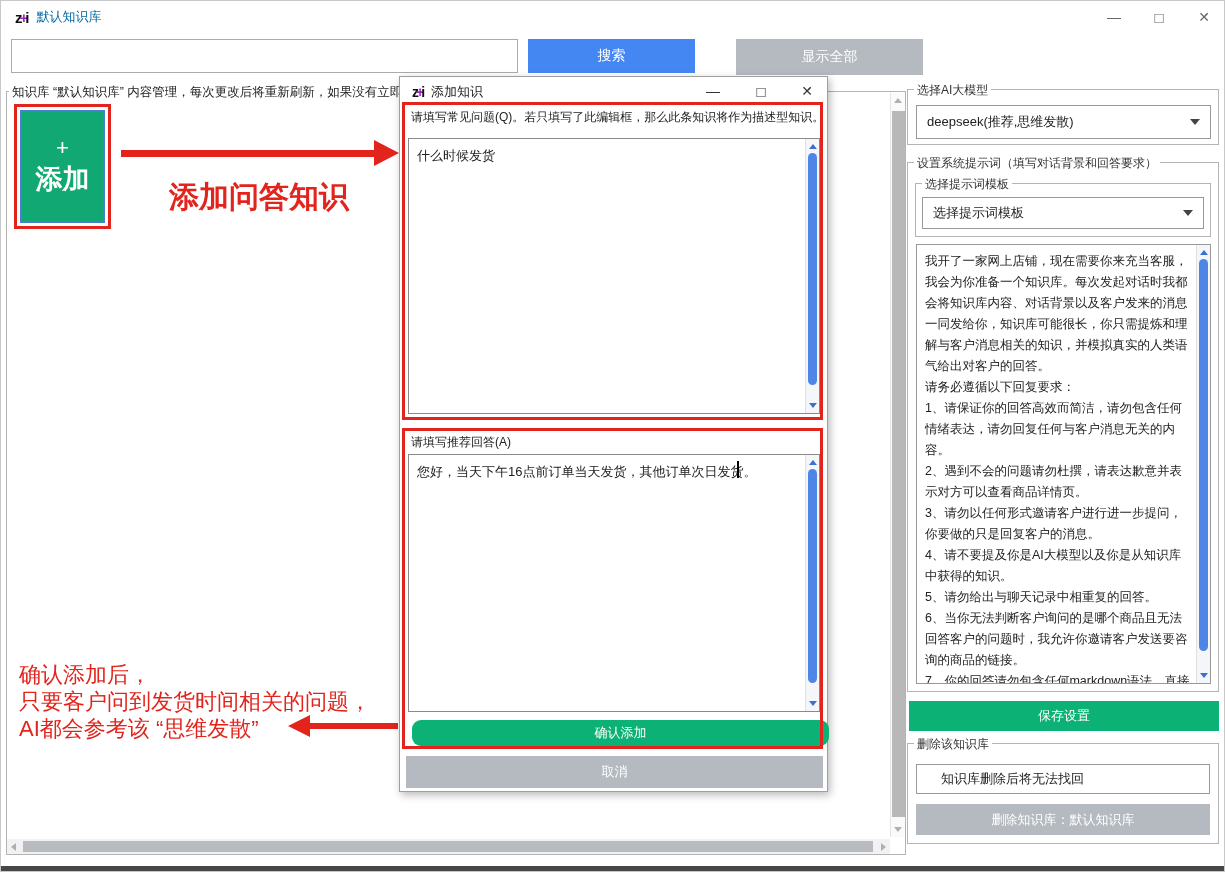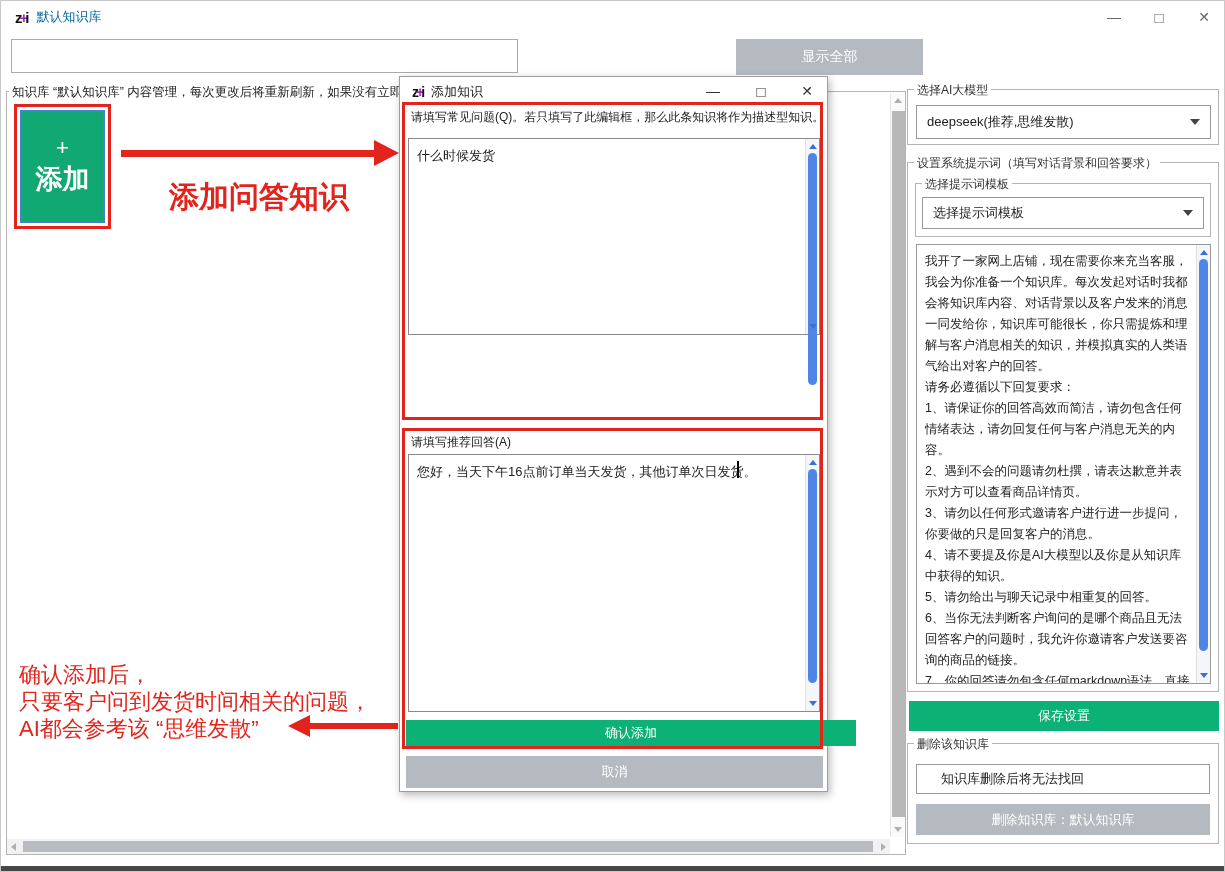--- a/index.html
+++ b/index.html
@@ -70,20 +70,21 @@
 
   <div class="abs" style="left:14px; top:7px; display:flex; align-items:center; gap:8px;">
     <span class="logo"><span>z</span><span class="plus">+</span><span>i</span></span>
     <span class="win-title">默认知识库</span>
   </div>
   <div class="abs win-ctrl" style="left:1100px; top:5px;">—</div>
   <div class="abs win-ctrl" style="left:1145px; top:5px; font-size:15px;">□</div>
   <div class="abs win-ctrl" style="left:1190px; top:5px;">✕</div>
 
   <input class="abs textbox" style="left: 10px; top: 38px; width: 507px; height: 34px; border-color: rgb(171, 171, 171);" value="">
+  <div class="abs btn btn-blue" style="left:527px; top:38px; width:167px; height:34px;">搜索</div>
   <div class="abs btn btn-gray" style="left:687px; top:38px; width:187px; height:36px;margin-left:48px;">显示全部</div>
 
   <div class="groupbox" style="left:5px; top:90px; width:900px; height:764px;">
     <span class="gb-label" style="left:2px; font-size:12.5px; color:#222;">知识库 “默认知识库” 内容管理，每次更改后将重新刷新，如果没有立即生</span>
   </div>
 
   <div class="abs btn" style="left:19px; top:109px; width:85px; height:113px; background:#12a873; border:2px solid #4a7fd0; flex-direction:column; gap:2px;">
     <span style="font-size:22px; line-height:22px;">+</span>
     <span style="font-size:27px; font-weight:600;">添加</span>
   </div>
@@ -164,40 +165,40 @@
   <div class="dialog">
     <div class="abs" style="left:12px; top:6px; display:flex; align-items:center; gap:7px;">
       <span class="logo" style="font-size:14px;"><span>z</span><span class="plus">+</span><span>i</span></span>
       <span class="dlg-title">添加知识</span>
     </div>
     <div class="abs win-ctrl" style="left:300px; top:3px; color:#333;">—</div>
     <div class="abs win-ctrl" style="left:348px; top:3px; color:#333; font-size:15px;">□</div>
     <div class="abs win-ctrl" style="left:394px; top:3px; color:#333;">✕</div>
 
     <div class="abs dlg-label" style="left:11px; top:32px;">请填写常见问题(Q)。若只填写了此编辑框，那么此条知识将作为描述型知识。</div>
-    <div class="ta-wrap" style="left:8px; top:61px; width:412px; height:197px;">
+    <div class="ta-wrap" style="left:8px; top:61px; width:412px; height:276px;">
       <textarea style="font-size: 13px; padding: 8px;" spellcheck="false">什么时候发货</textarea>
       <div class="sb-v">
         <div class="tri up-blue"></div>
         <div class="thumb-blue" style="top:14px; height:232px;"></div>
         <div class="tri down-blue"></div>
       </div>
     </div>
     <div class="red-rect" style="left:2px; top:25px; width:421px; height:318px;"></div>
 
     <div class="abs dlg-label" style="left:11px; top:357px;">请填写推荐回答(A)</div>
     <div class="ta-wrap" style="left:8px; top:377px; width:412px; height:258px;">
       <textarea style="font-size: 13px; padding: 8px;" spellcheck="false">您好，当天下午16点前订单当天发货，其他订单次日发货。</textarea>
       <div class="sb-v">
         <div class="tri up-blue"></div>
         <div class="thumb-blue" style="top:14px; height:214px;"></div>
         <div class="tri down-blue"></div>
       </div>
     </div>
     <div class="caret" style="left:337px; top:384px; height:17px;"></div>
-    <div class="abs btn btn-green" style="left:6px; top:643px; width:450px; height:26px; font-size:13px;">确认添加</div>
+    <div class="abs btn btn-green" style="left:12px; top:643px; width:417px; height:26px; font-size:13px;border-radius:9px;">确认添加</div>
     <div class="red-rect" style="left:2px; top:351px; width:421px; height:321px;"></div>
 
     <div class="abs btn btn-gray" style="left:6px; top:679px; width:417px; height:32px; font-size:13px;">取消</div>
   </div>
 
   <div class="abs" style="left:0; bottom:0; width:100%; height:5px; background:#474747;"></div>
 </div>
 
 </body></html>

